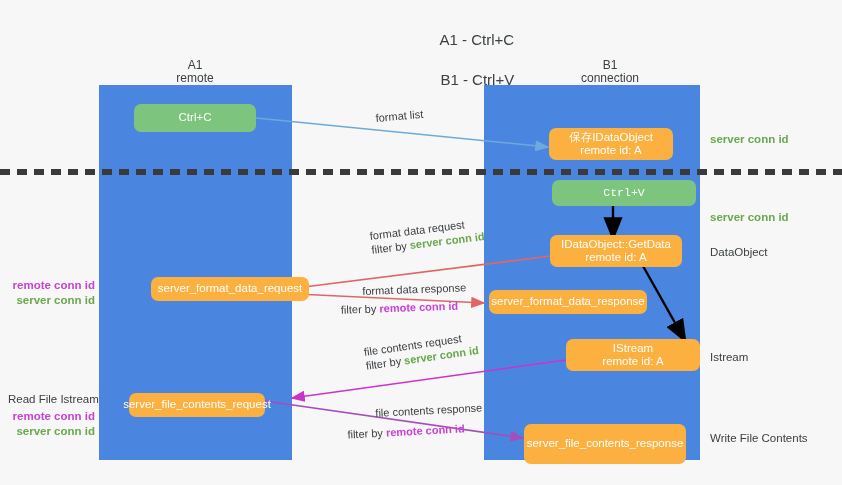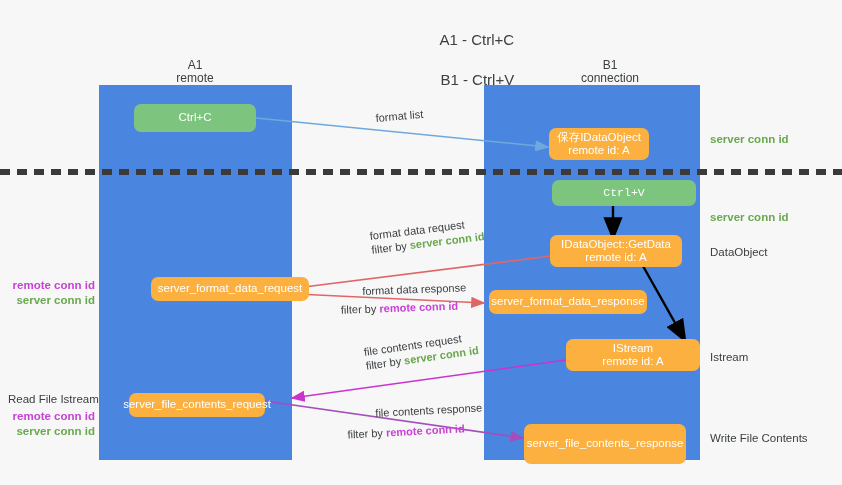--- a/index.html
+++ b/index.html
@@ -147,21 +147,21 @@
 
     <line x1="258" y1="400" x2="523" y2="438" stroke="#a64dbd" stroke-width="1.6" marker-end="url(#ah-purple)"></line>
 
     <line x1="0" y1="172" x2="842" y2="172" stroke="#3a3a3a" stroke-width="6" stroke-dasharray="10 7"></line>
   </svg>
 
   <div class="node green" style="left:134px; top:104px; width:122px; height:28px;">
     <span>Ctrl+C</span>
   </div>
 
-  <div class="node orange" style="left:549px; top:128px; width:100px; height:32px;">
+  <div class="node orange" style="left:549px; top:128px; width:124px; height:32px;">
     <span>保存IDataObject</span>
     <span class="sub">remote id: A</span>
   </div>
 
   <div class="node green" style="left:552px; top:180px; width:144px; height:26px;font-family:Liberation Mono, monospace;">
     <span>Ctrl+V</span>
   </div>
 
   <div class="node orange" style="left:550px; top:235px; width:132px; height:32px;">
     <span>IDataObject::GetData</span>

